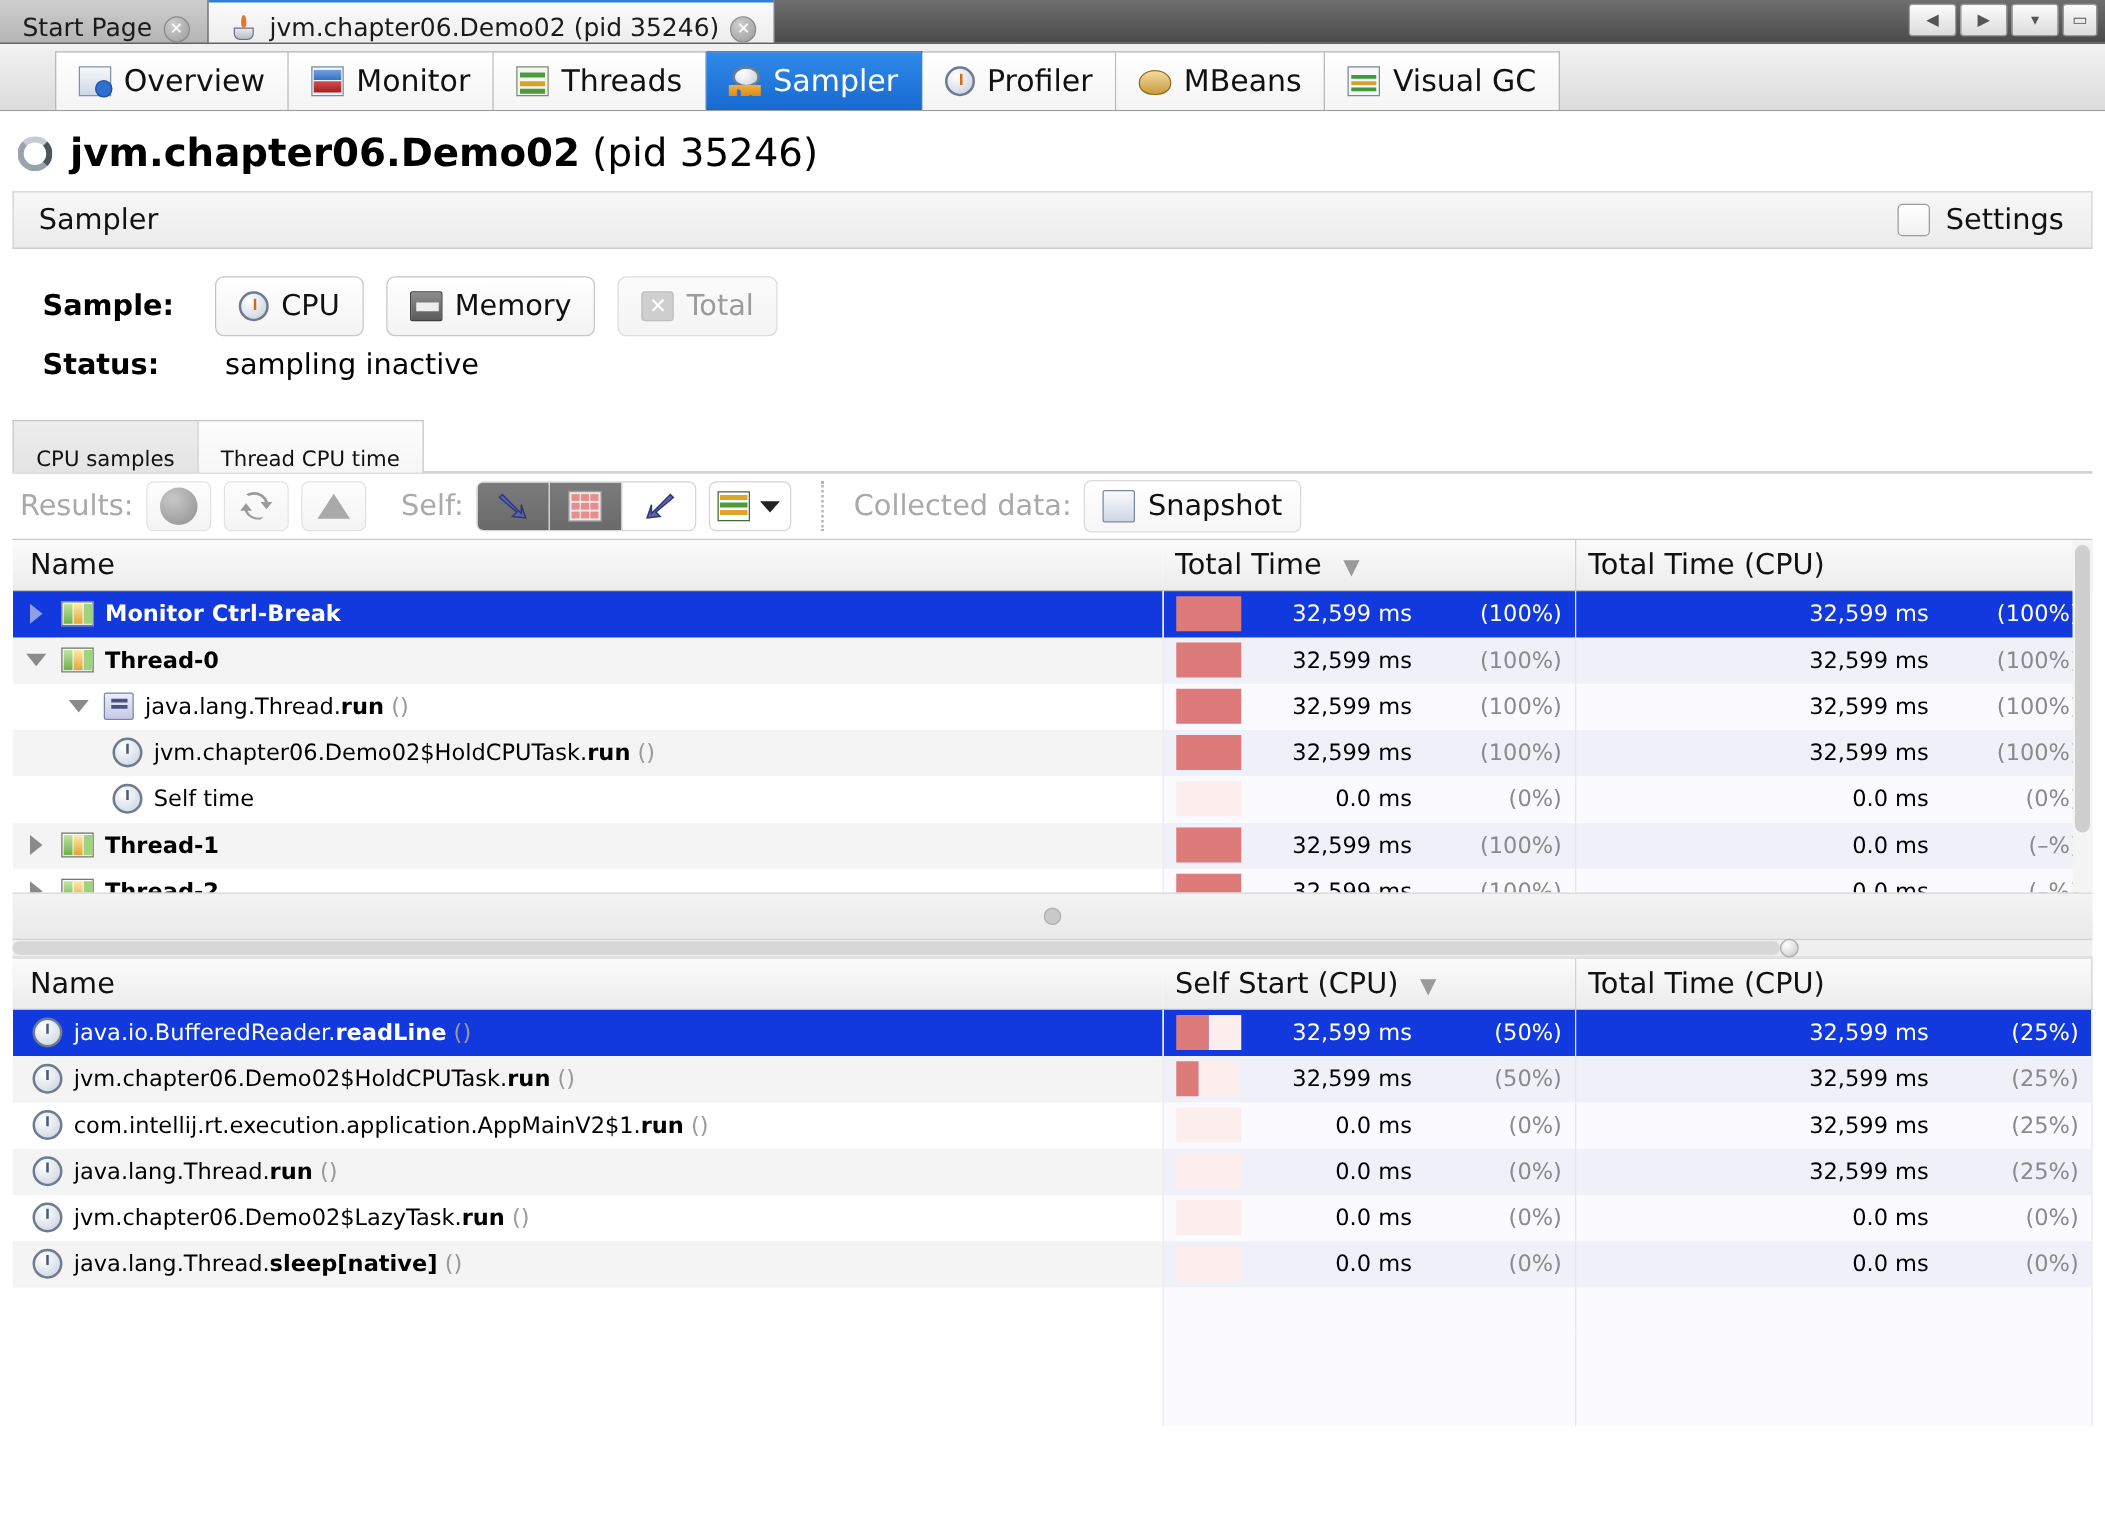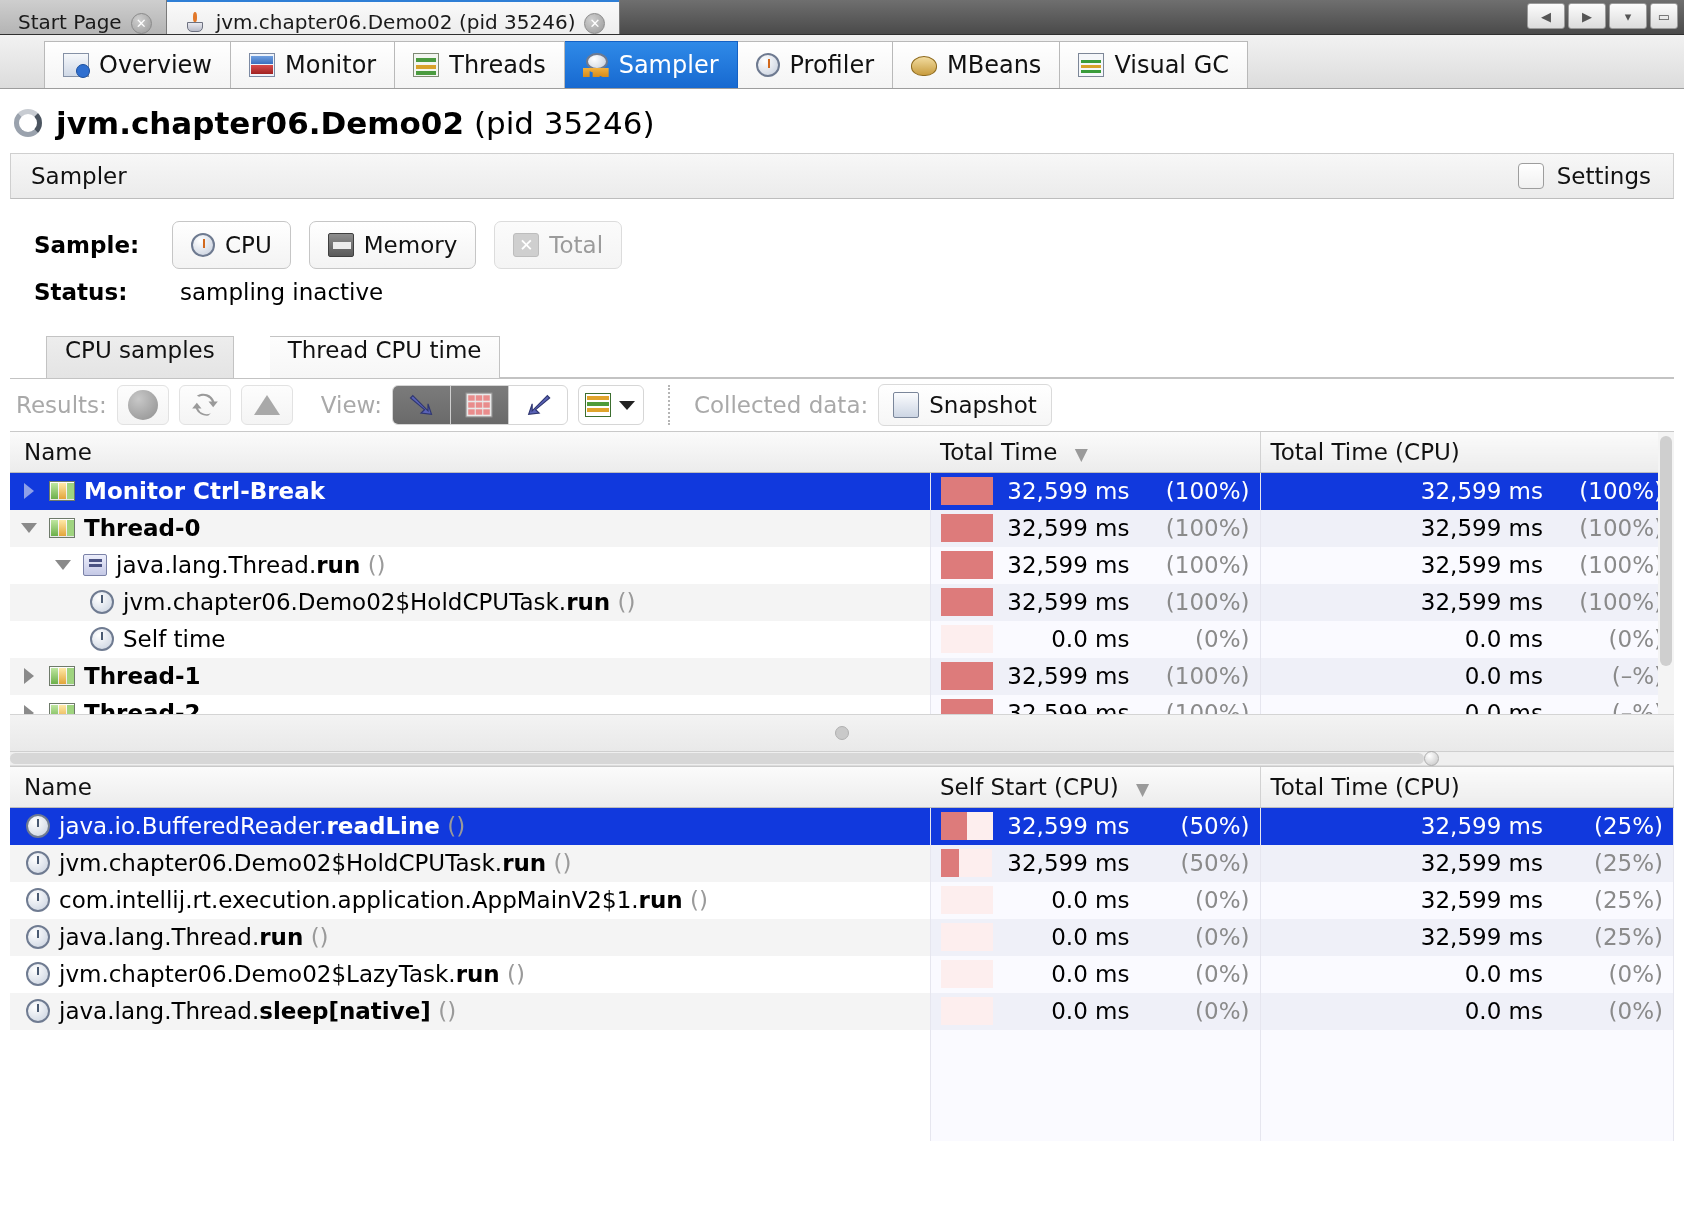--- a/index.html
+++ b/index.html
@@ -178,25 +178,25 @@
   .status-row{display:flex;align-items:center;gap:26px;padding-left:0;}
   .status-val{font-size:23px;color:#000;}
 
   
   .subtabs{
     margin:18px 10px 0 10px;
     display:flex;align-items:flex-end;height:42px;
     border-bottom:1px solid #c3c3c3;
   }
   .stab{
-    height:42px;display:flex;align-items:flex-start;padding:0 18px;
-    font-size:23px;color:#111;
+    height:42px;display:flex;align-items:flex-end;padding:0 18px;
+    font-size:17px;color:#111;
     border:1px solid #c3c3c3;
     background:linear-gradient(#fdfdfd,#f6f6f6);
-    border-bottom:none; border-left:none;margin-left:36px;
+    border-bottom:none; border-left:none;
   }
   .stab:first-child{border-left:1px solid #c3c3c3;}
   .stab.active{background:linear-gradient(#ededed,#e4e4e4);}
   .stab-fill{flex:1;border-bottom:1px solid #c3c3c3;height:42px;}
 
   
   .restool{
     display:flex;align-items:center;
     height:52px;margin:0 10px;
     background:#fff;
@@ -246,21 +246,21 @@
   table.vtab{border-collapse:collapse;width:100%;table-layout:fixed;}
   table.vtab th{
     background:linear-gradient(#fbfbfb,#ececec);
     border-bottom:1px solid #bdbdbd;
     border-right:1px solid #d2d2d2;
     font-size:23px;font-weight:400;color:#111;
     text-align:left;padding:5px 10px;height:40px;
   }
   table.vtab th.c-name{border-right:none;padding-left:14px;}
   table.vtab td{
-    font-size:23px;color:#000;padding:0 10px;height:37px;
+    font-size:18px;color:#000;padding:0 10px;height:37px;
     border-right:1px solid #e6e6ef;
     white-space:nowrap;overflow:hidden;
   }
   tr.odd td{background:#f4f4f4;}
   tr.odd td.num{background:#eff0f8;}
   tr.even td{background:#ffffff;}
   tr.even td.num{background:#fafaff;}
   tr.sel td{background:#1139dd !important;color:#fff !important;}
   tr.sel td .pct{color:#fff !important;}
   td.name{border-right:none;}
@@ -427,21 +427,21 @@
   </div>
   <div class="tbtn">
     <svg width="28" height="28" viewBox="0 0 24 24">
       <path d="M7 5a8 8 0 0 1 11 4h-3l4 5 4-5h-3A10 10 0 0 0 5 4z" fill="#9a9a9a"></path>
       <path d="M17 19a8 8 0 0 1-11-4h3l-4-5-4 5h3a10 10 0 0 0 11 6z" fill="#9a9a9a"></path>
     </svg>
   </div>
   <div class="tbtn">
     <span class="ico-tri"></span>
   </div>
-  <span class="gtxt" style="margin-left:18px">View:</span>
+  <span class="gtxt" style="margin-left:18px">Self:</span>
   <div class="pill">
     <div class="pbtn sel">
       <svg width="28" height="28" viewBox="0 0 24 24">
         <path d="M5 4 L18 17 L18 11 L21 20 L12 19 L15 16 L3 6 Z" fill="#5a63b8" stroke="#2f3670"></path>
       </svg>
     </div>
     <div class="pbtn sel">
       <svg width="28" height="26" viewBox="0 0 26 24">
         <rect x="1" y="1" width="24" height="22" fill="#e9e9e9" stroke="#9a9a9a"></rect>
         <g fill="#e98c8c">

